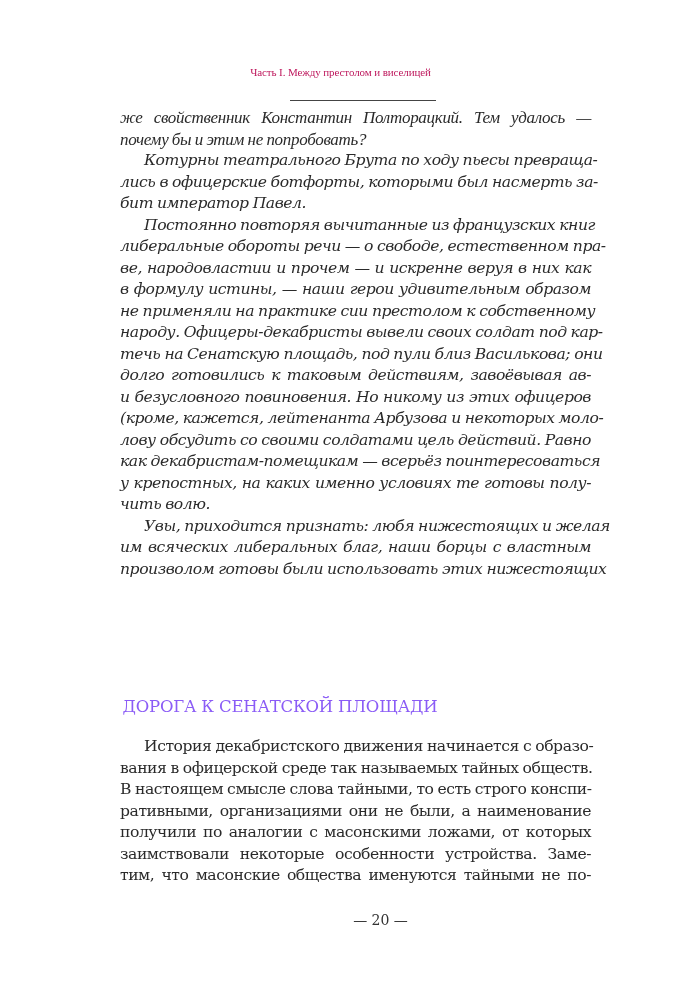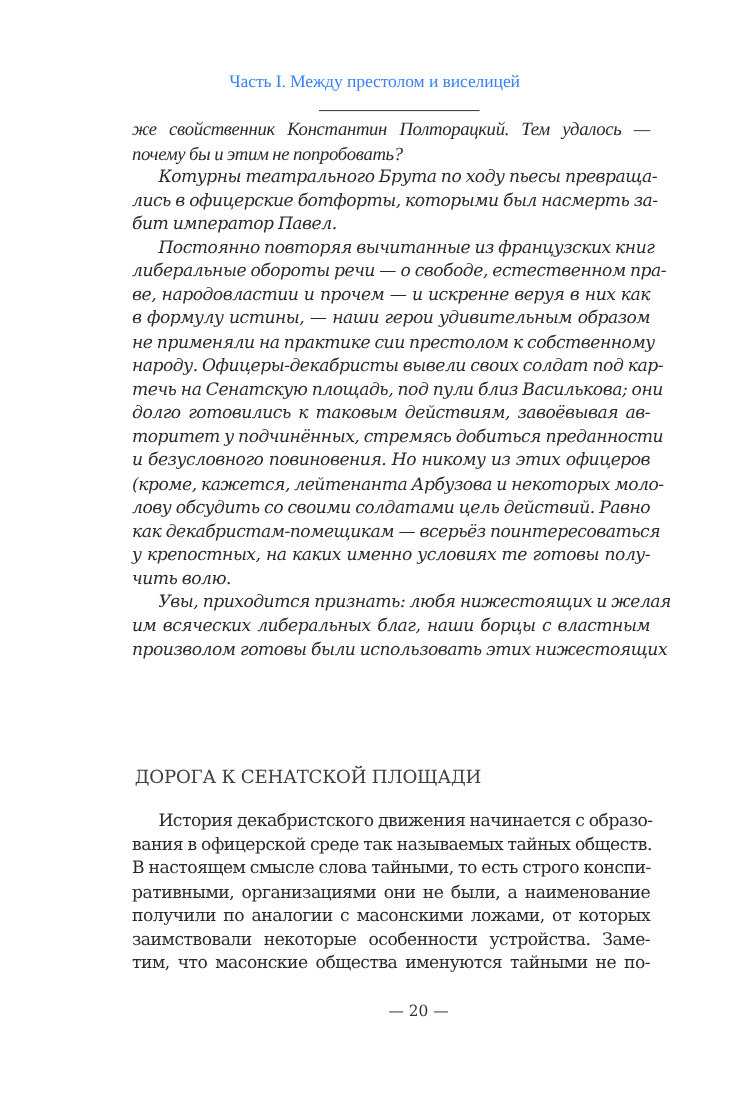--- a/index.html
+++ b/index.html
@@ -5,21 +5,21 @@
   html, body { margin: 0; padding: 0; }
   body {
     width: 681px; height: 1000px; background: #ffffff;
     position: relative; overflow: hidden;
     color: #2a2a2a;
     font-family: "DejaVu Serif", "Liberation Serif", serif;
   }
   .running-head {
     position: absolute; top: 66px; left: 0; width: 681px;
     text-align: center; font-family: "Liberation Serif", serif;
-    font-size: 16px; color: #3b82f6; letter-spacing: -0.1px;
+    font-size: 11px; color: #be185d; letter-spacing: -0.1px;
   }
   .head-rule {
     position: absolute; top: 100px; left: 290px; width: 146px;
     height: 1px; background: #444;
   }
   .text-block {
     position: absolute; left: 120px; width: 471px;
   }
   .line {
     display: block; height: 21.5px; line-height: 21.5px;
@@ -29,21 +29,21 @@
   }
   .line.last { text-align-last: left; }
   .line.indent { padding-left: 24px; }
   .block1 { top: 107px; font-style: italic; }
   .block1 .line:nth-child(1), .block1 .line:nth-child(2) {
     font-family: "Liberation Serif", serif; font-size: 17px; letter-spacing: -0.3px;
   }
   .section-title {
     position: absolute; top: 697px; left: 0; width: 560px;
     text-align: center; font-size: 16.5px; letter-spacing: -0.2px;
-    color: #404040;
+    color: #8b5cf6;
   }
   .block2 { top: 736px; }
   .folio {
     position: absolute; top: 912px; left: 0; width: 681px;
     text-align: center; font-size: 14px; color: #333; padding-left: 40px;
   }
 </style>
 </head>
 <body>
 
@@ -57,21 +57,20 @@
     <span class="line">лись в офицерские ботфорты, которыми был насмерть за-</span>
     <span class="line last">бит император Павел.</span>
     <span class="line indent">Постоянно повторяя вычитанные из французских книг</span>
     <span class="line">либеральные обороты речи — о свободе, естественном пра-</span>
     <span class="line">ве, народовластии и прочем — и искренне веруя в них как</span>
     <span class="line">в формулу истины, — наши герои удивительным образом</span>
     <span class="line">не применяли на практике сии престолом к собственному</span>
     <span class="line">народу. Офицеры-декабристы вывели своих солдат под кар-</span>
     <span class="line">течь на Сенатскую площадь, под пули близ Василькова; они</span>
     <span class="line">долго готовились к таковым действиям, завоёвывая ав-</span>
-    <span class="line">торитет у подчинённых, стремясь добиться преданности</span>
     <span class="line">и безусловного повиновения. Но никому из этих офицеров</span>
     <span class="line">(кроме, кажется, лейтенанта Арбузова и некоторых моло-</span>
     <span class="line">лову обсудить со своими солдатами цель действий. Равно</span>
     <span class="line">как декабристам-помещикам — всерьёз поинтересоваться</span>
     <span class="line">у крепостных, на каких именно условиях те готовы полу-</span>
     <span class="line last">чить волю.</span>
     <span class="line indent">Увы, приходится признать: любя нижестоящих и желая</span>
     <span class="line">им всяческих либеральных благ, наши борцы с властным</span>
     <span class="line">произволом готовы были использовать этих нижестоящих</span>
   </div>

